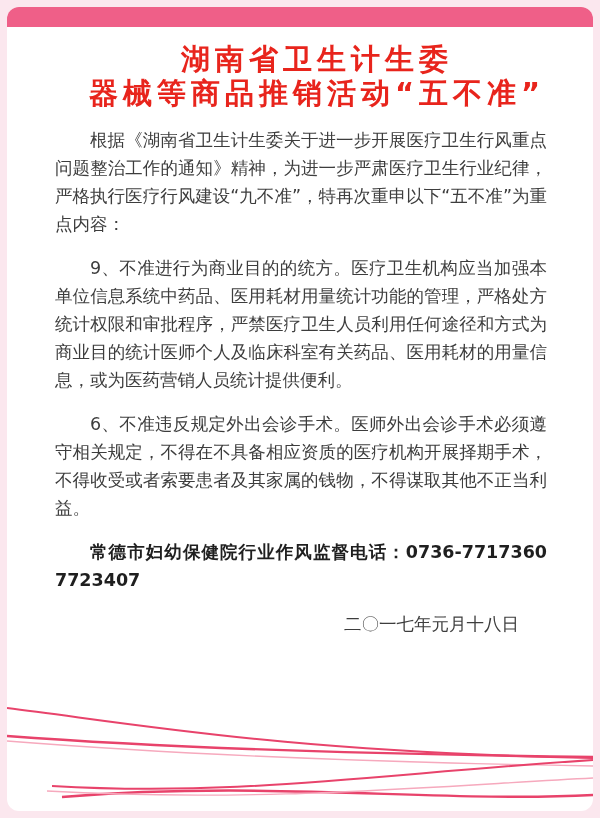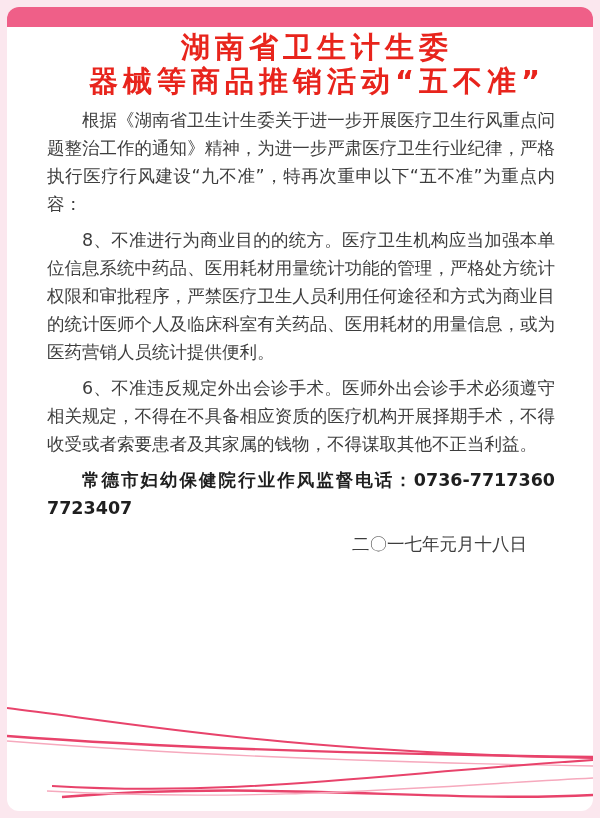--- a/index.html
+++ b/index.html
@@ -15,37 +15,37 @@
     width: 586px; height: 804px;
     background: #ffffff;
     border-radius: 12px;
     overflow: hidden;
   }
   .header-band {
     width: 100%; height: 20px;
     background: #ef5f88;
   }
   .poster-title {
-    margin-top: 3px;
+    margin-top: 15px;
     text-align: center;
     color: #e8241c;
     font-weight: bold;
     font-size: 29px;
     line-height: 34px;
     letter-spacing: 5px;
     padding-left: 34px;
   }
   .content {
     padding: 0 30px 0 32px;
     color: #3d3d3d;
     font-size: 17.5px;
     line-height: 28px;
     text-align: justify;
   }
-  .content p { text-indent: 2em; margin: 8px; }
+  .content p { text-indent: 2em; margin: 16px; }
   .intro { margin-top: 13px; }
   .hotline {
     margin-top: 2px;
     font-weight: bold;
     color: #1f1f1f;
   }
   .date-line {
     margin-top: 18px;
     text-align: right;
     padding-right: 28px;
@@ -66,21 +66,21 @@
 
   <div class="header-band"></div>
 
   <div class="poster-title">
     <div>湖南省卫生计生委</div>
     <div>器械等商品推销活动“五不准”</div>
   </div>
 
   <div class="content">
     <p class="intro">根据《湖南省卫生计生委关于进一步开展医疗卫生行风重点问题整治工作的通知》精神，为进一步严肃医疗卫生行业纪律，严格执行医疗行风建设“九不准”，特再次重申以下“五不准”为重点内容：</p>
-    <p>8、不准进行为商业目的的统方。医疗卫生机构应当加强本单位信息系统中药品、医用耗材用量统计功能的管理，严格处方统计权限和审批程序，严禁医疗卫生人员利用任何途径和方式为商业目的统计医师个人及临床科室有关药品、医用耗材的用量信息，或为医药营销人员统计提供便利。</p>
+    <p>9、不准进行为商业目的的统方。医疗卫生机构应当加强本单位信息系统中药品、医用耗材用量统计功能的管理，严格处方统计权限和审批程序，严禁医疗卫生人员利用任何途径和方式为商业目的统计医师个人及临床科室有关药品、医用耗材的用量信息，或为医药营销人员统计提供便利。</p>
     <p>6、不准违反规定外出会诊手术。医师外出会诊手术必须遵守相关规定，不得在不具备相应资质的医疗机构开展择期手术，不得收受或者索要患者及其家属的钱物，不得谋取其他不正当利益。</p>
     <p class="hotline">常德市妇幼保健院行业作风监督电话：0736-7717360　7723407</p>
     <p class="date-line">二〇一七年元月十八日</p>
   </div>
 
   <svg class="wave-decoration" viewBox="0 0 586 105" fill="none" xmlns="http://www.w3.org/2000/svg">
     <path d="M0,8 C130,24 280,52 586,58" stroke-width="2" stroke="#e8436b"></path>
     <path d="M0,36 C160,48 340,54 586,57" stroke-width="2.4" stroke="#e8436b"></path>
     <path d="M0,41 C190,56 400,63 586,66" stroke-width="1.4" stroke="#f6a9bd"></path>
     <path d="M45,86 C230,97 370,74 586,60" stroke-width="2" stroke="#e8436b"></path>

